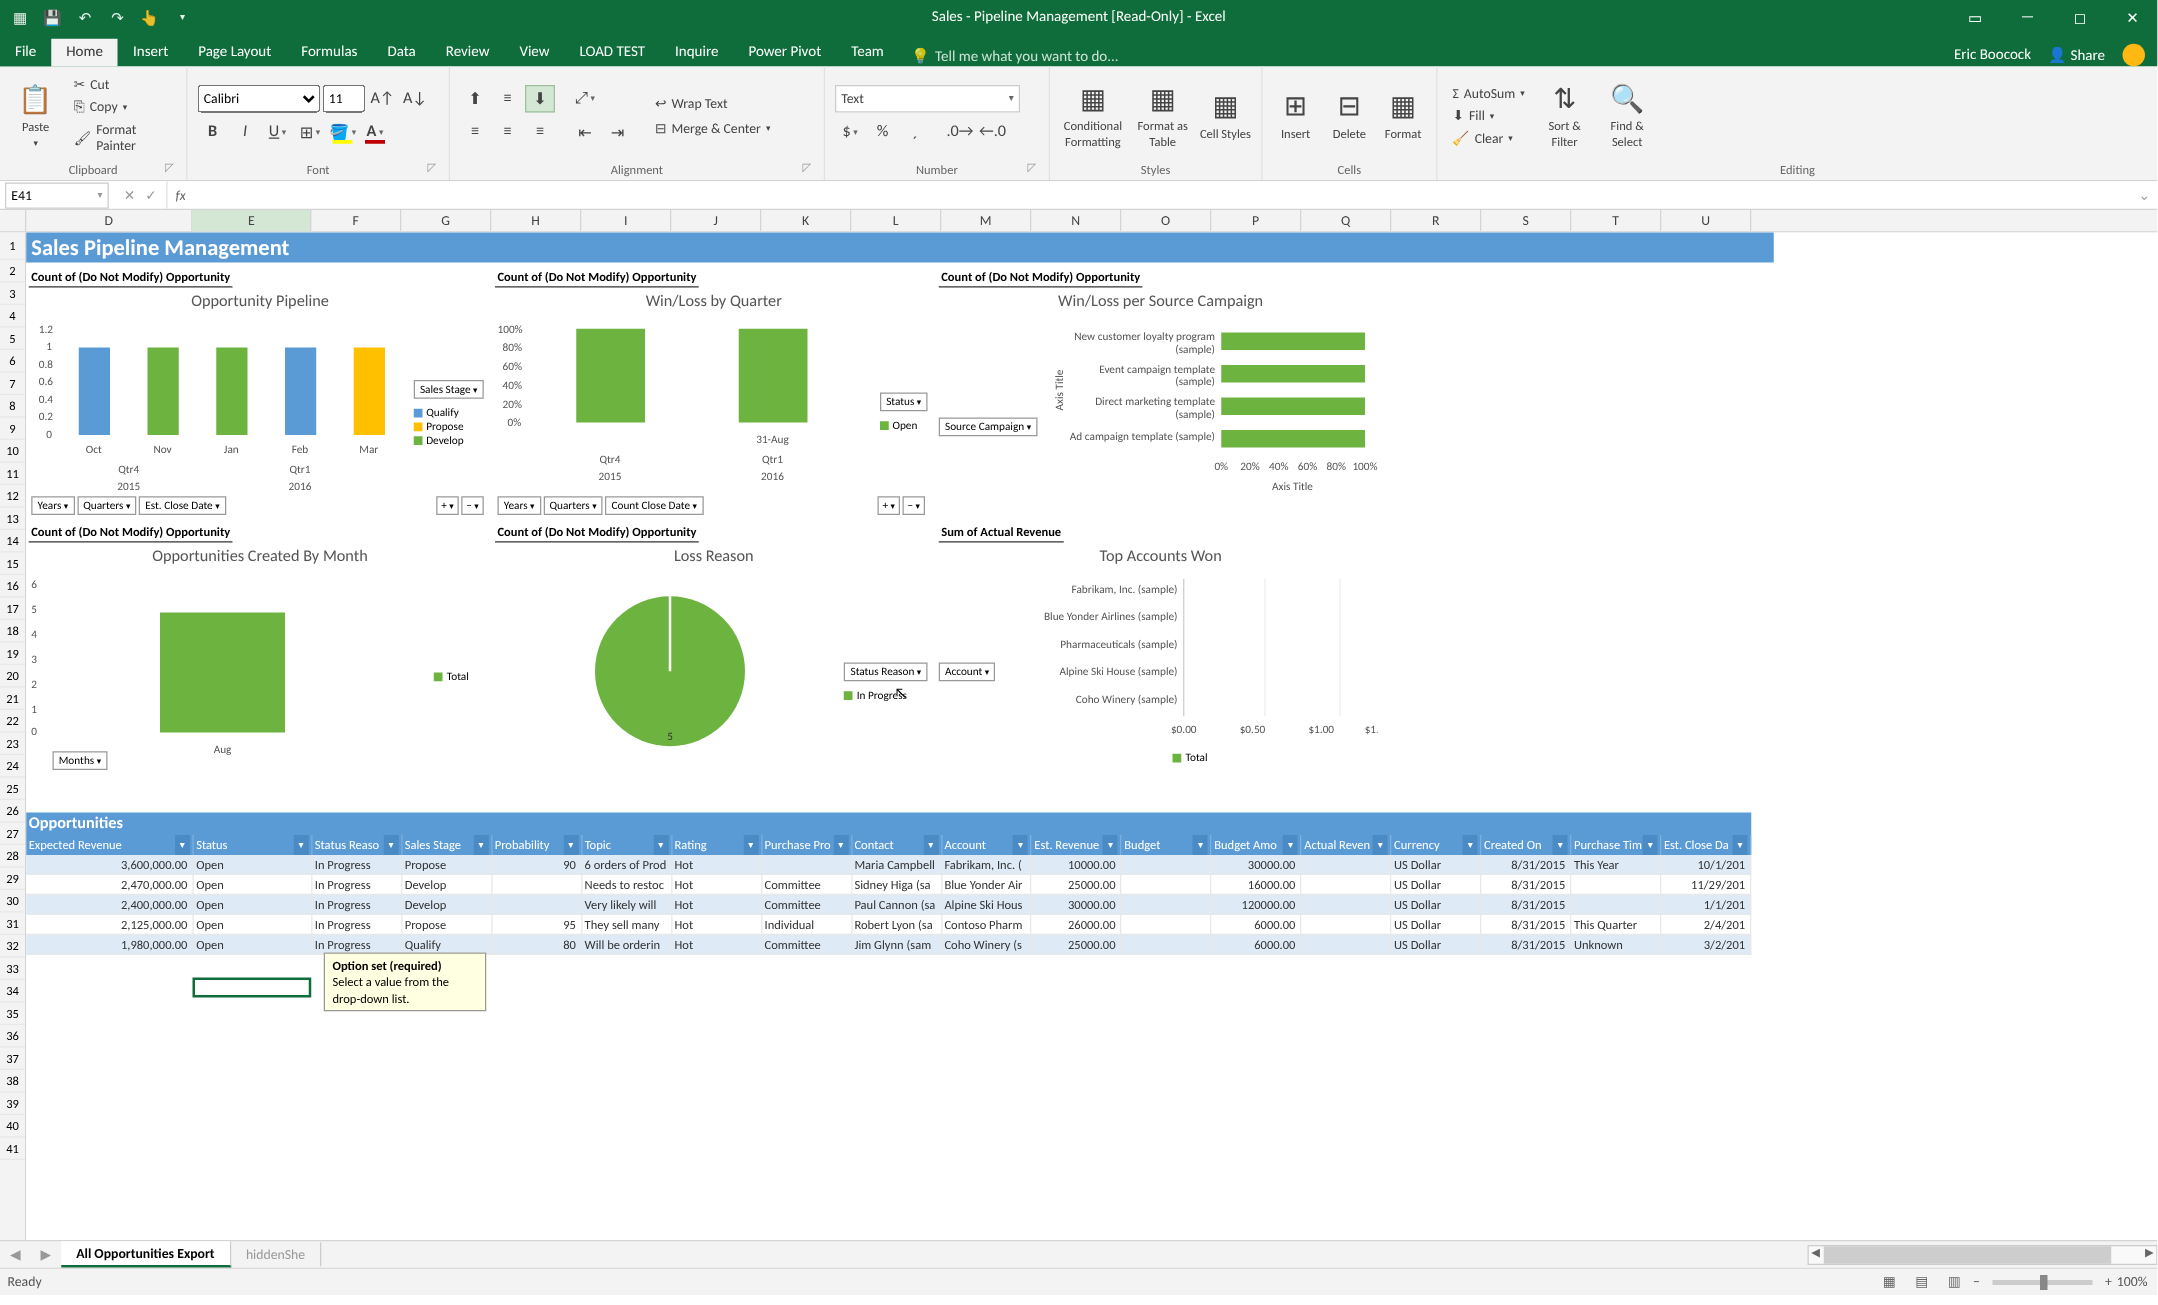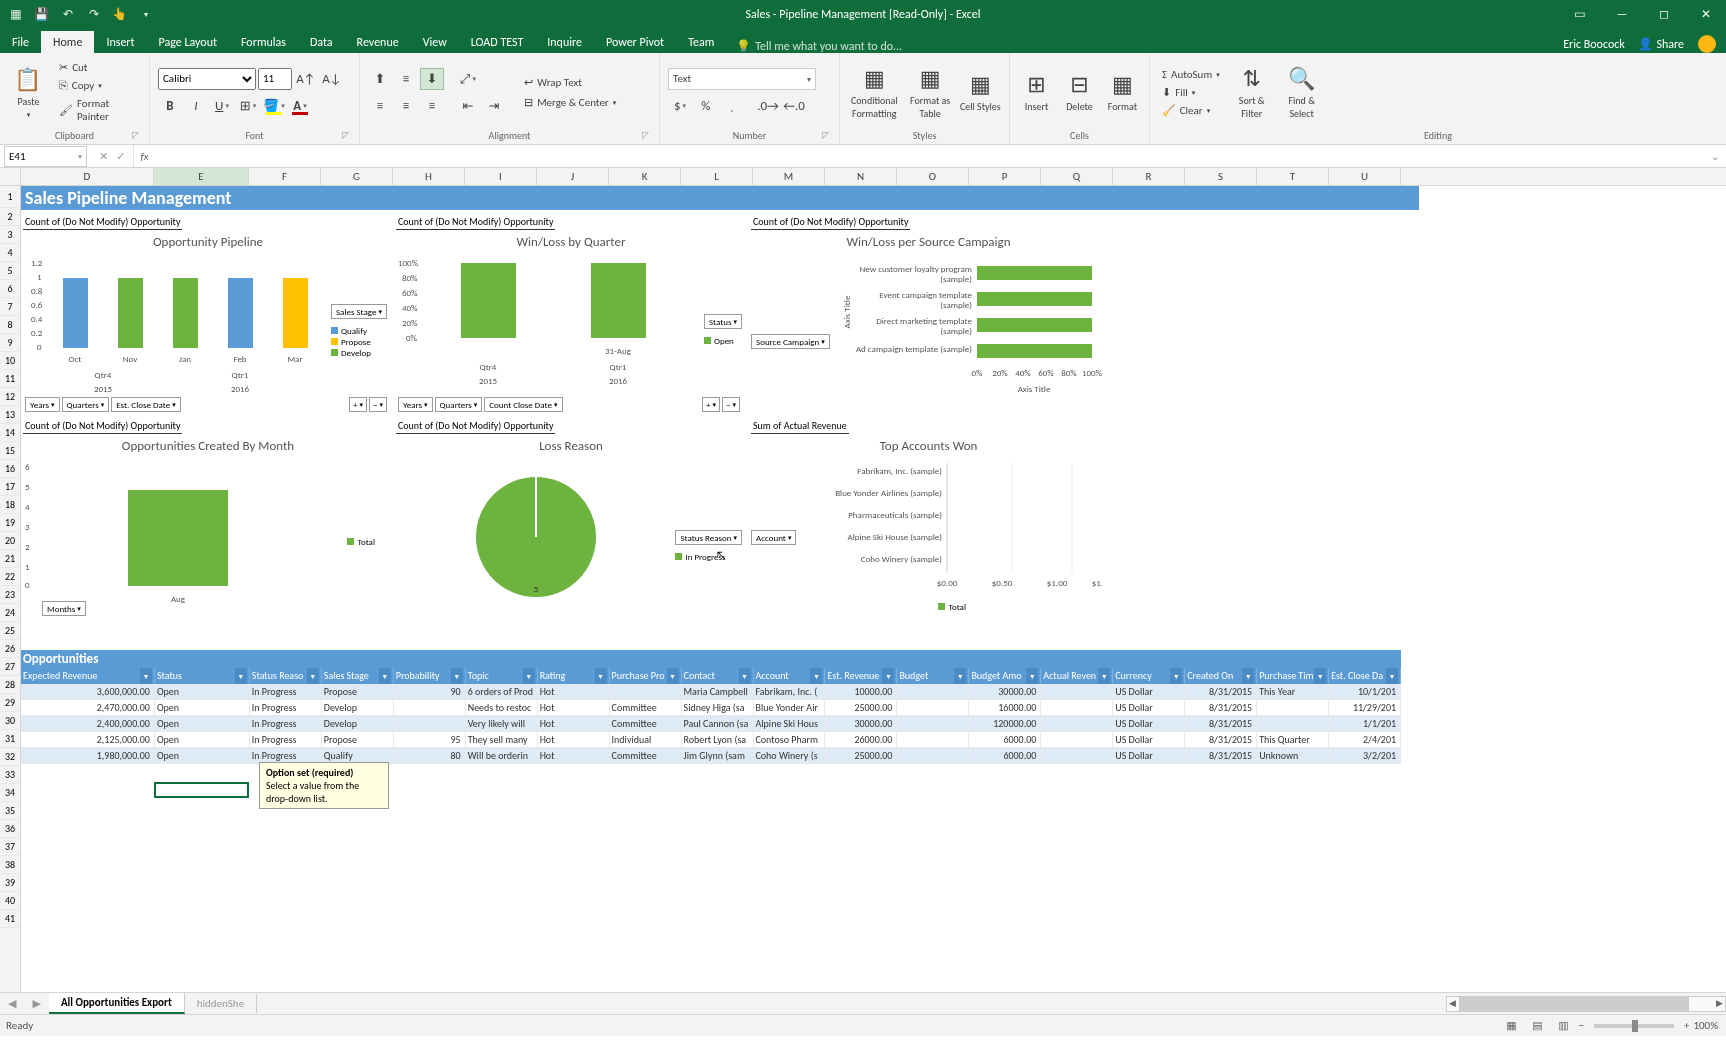--- a/index.html
+++ b/index.html
@@ -59,21 +59,21 @@
 
 .sheet { display: flex; height: 806px; position: relative; }
 .rowhdrs { width: 21px; background: #f3f3f3; border-right: 1px solid #d4d4d4; font-size: 10px; text-align: center; }
 .rowhdrs div { height: 18px; line-height: 18px; border-bottom: 1px solid #e8e8e8; }
 .rowhdrs div.tall { height: 22px; line-height: 22px; }
 .grid { flex: 1; position: relative; background: #fff; }
 
 
 .dashtitle { position: absolute; left: 0; top: 0; right: 307px; height: 24px; background: #5b9bd5; color: #fff; font-size: 18px; font-weight: bold; padding-left: 4px; line-height: 24px; }
 .chartbox { position: absolute; background: #fff; }
-.cbhdr { font-size: 10px; border-bottom: 1px solid #333; display: inline-block; padding: 1px 2px; }
+.cbhdr { font-size: 10px; border-bottom: 1px solid #333; display: inline-block; padding: 1px 2px; font-weight: bold; }
 .ctitle { text-align: center; font-size: 13px; color: #555; padding: 4px 0; }
 .minibox { border: 1px solid #999; font-size: 9px; padding: 1px 4px; background: #fff; white-space: nowrap; display: inline-flex; align-items: center; gap: 2px; cursor: pointer; }
 .minibox::after { content: '▾'; font-size: 7px; }
 .legend-item { font-size: 9px; display: flex; align-items: center; gap: 3px; }
 .legend-sw { width: 7px; height: 7px; display: inline-block; }
 svg text { font-family: 'Segoe UI', Calibri, sans-serif; }
 
 
 .opptitle { position: absolute; left: 0; height: 18px; background: #5b9bd5; color: #fff; font-size: 13px; font-weight: bold; padding-left: 2px; line-height: 18px; }
 .tblhdr { position: absolute; left: 0; height: 16px; display: flex; background: #5b9bd5; font-size: 10px; color: #fff; }
@@ -127,21 +127,21 @@
 </div>
 
 <div class="tabs">
   <div id="tabstrip" style="display: flex;">
       <div class="tab file">File</div>
       <div class="tab active">Home</div>
       <div class="tab">Insert</div>
       <div class="tab">Page Layout</div>
       <div class="tab">Formulas</div>
       <div class="tab">Data</div>
-      <div class="tab">Revenue</div>
+      <div class="tab">Review</div>
       <div class="tab">View</div>
       <div class="tab">LOAD TEST</div>
       <div class="tab">Inquire</div>
       <div class="tab">Power Pivot</div>
       <div class="tab">Team</div>
     </div>
   <div class="tellme">
     <span>💡</span>
     <span>Tell me what you want to do...</span>
   </div>

